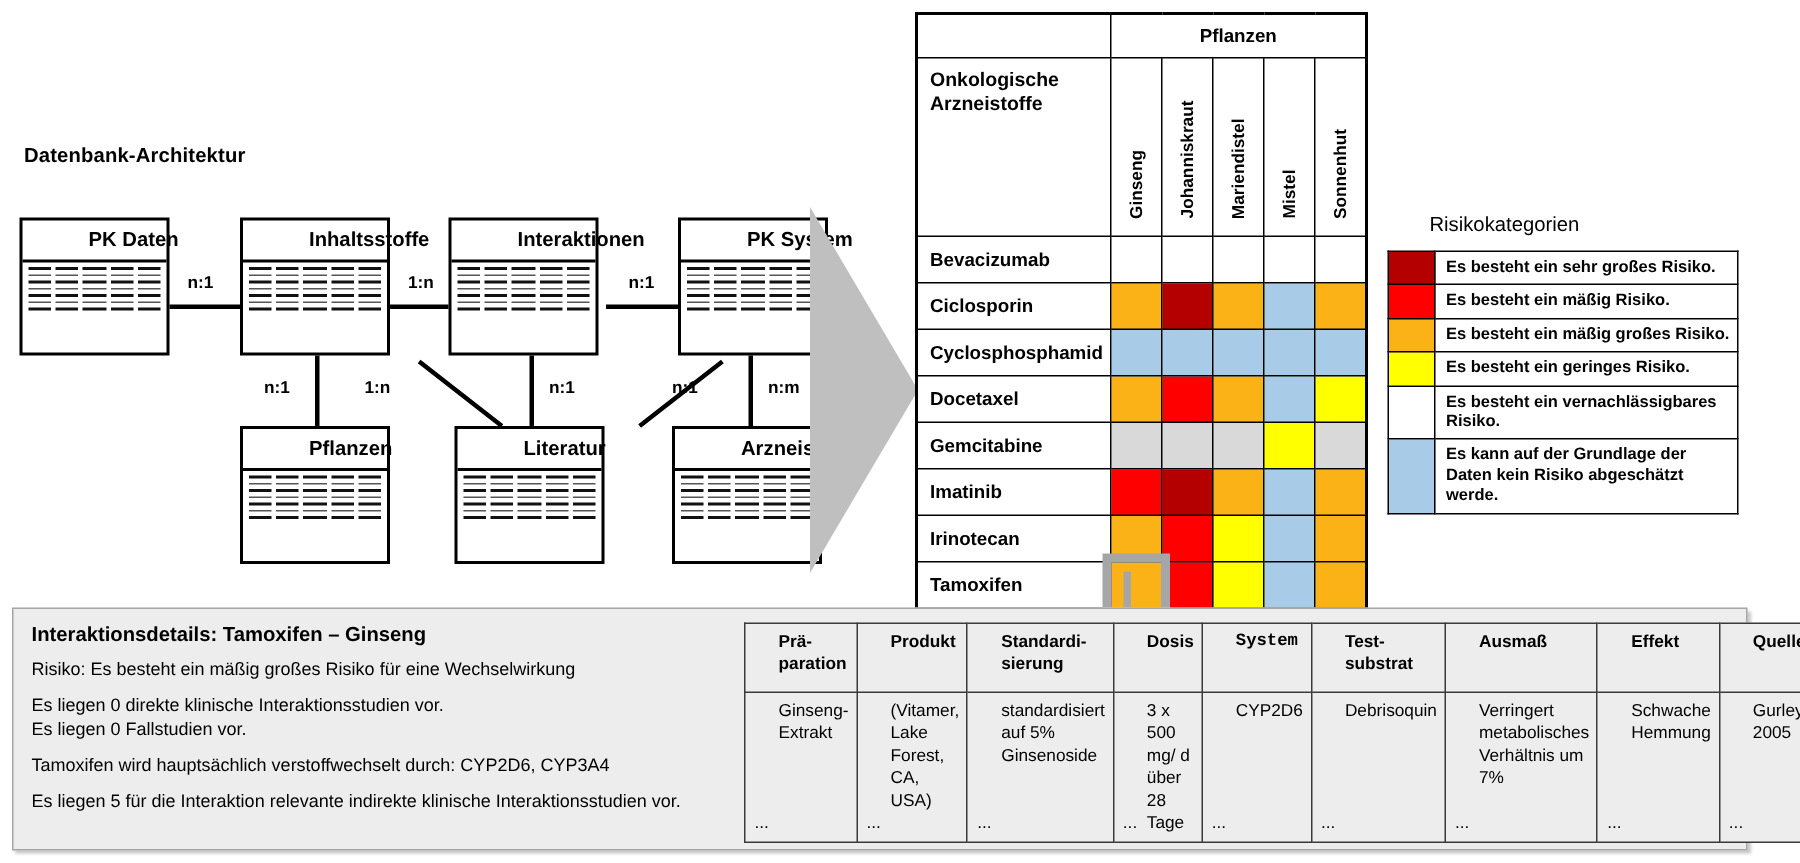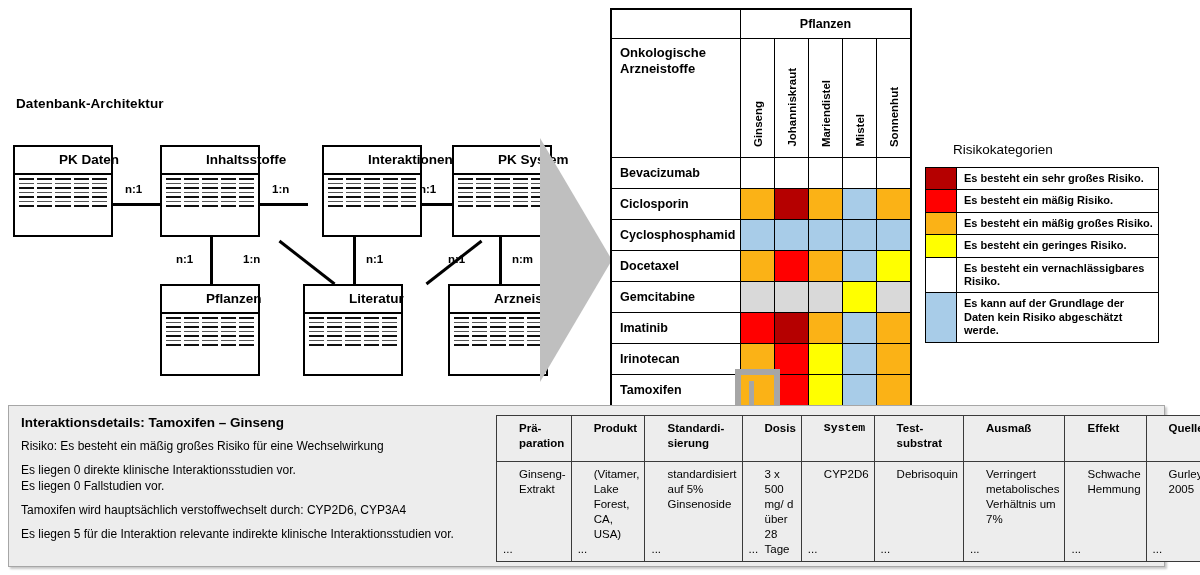--- a/index.html
+++ b/index.html
@@ -214,21 +214,21 @@
       <div class="erow">
           <i></i>
           <i></i>
           <i></i>
           <i></i>
           <i></i>
         </div>
     </div>
   </div>
 
-  <div class="entity" style="left:322px;top:145px;width:100px;height:92px;">
+  <div class="entity" style="left:299px;top:145px;width:100px;height:92px;">
     <div class="ehead">Interaktionen</div>
     <div class="erows">
       <div class="erow">
           <i></i>
           <i></i>
           <i></i>
           <i></i>
           <i></i>
         </div>
       <div class="erow thin">

